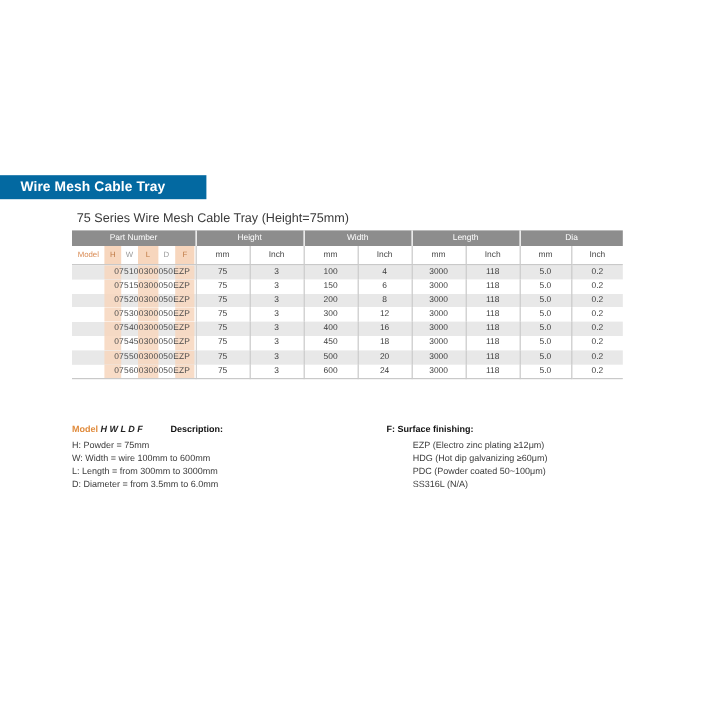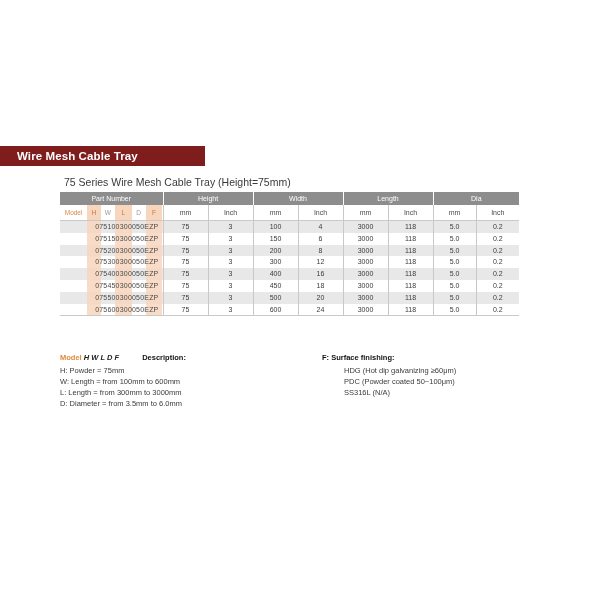--- a/index.html
+++ b/index.html
@@ -15,23 +15,23 @@
     font-family: "Liberation Sans", sans-serif;
     color: #333333;
     overflow: hidden;
   }
 
   
   .banner {
     position: absolute;
     left: 0;
     top: 146px;
-    width: 205px;
+    width: 172px;
     height: 20px;
-    background: #7f1d1d;
+    background: #0369a1;
     display: flex;
     align-items: center;
   }
   .banner-text {
     color: #ffffff;
     font-size: 11.5px;
     font-weight: bold;
     letter-spacing: 0.1px;
     padding-left: 17px;
     white-space: nowrap;
@@ -374,23 +374,24 @@
     </tbody>
 </table>
 
 <div class="notes-left">
   <div class="hdr">
     <span class="model-word">Model</span>
     <span class="codes">H W L D F</span>
     <span class="desc">Description:</span>
   </div>
   <div class="line">H: Powder = 75mm</div>
-  <div class="line">W: Length = from 100mm to 600mm</div>
+  <div class="line">W: Width = wire 100mm to 600mm</div>
   <div class="line">L: Length = from 300mm to 3000mm</div>
   <div class="line">D: Diameter = from 3.5mm to 6.0mm</div>
 </div>
 
 <div class="notes-right">
   <div class="hdr">F: Surface finishing:</div>
+  <div class="line">EZP (Electro zinc plating ≥12μm)</div>
   <div class="line">HDG (Hot dip galvanizing ≥60μm)</div>
   <div class="line">PDC (Powder coated 50~100μm)</div>
   <div class="line">SS316L (N/A)</div>
 </div>
 
 </body></html>

